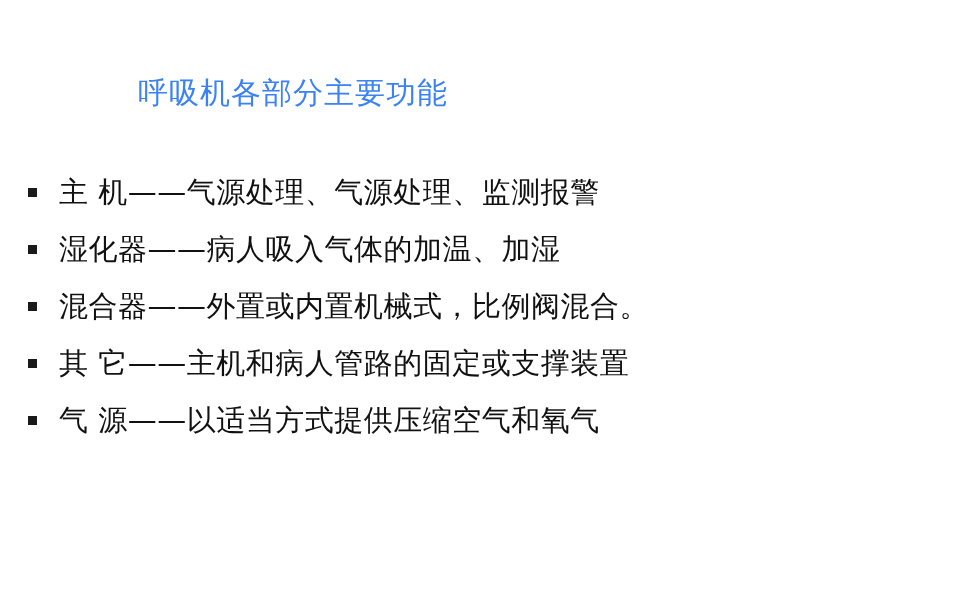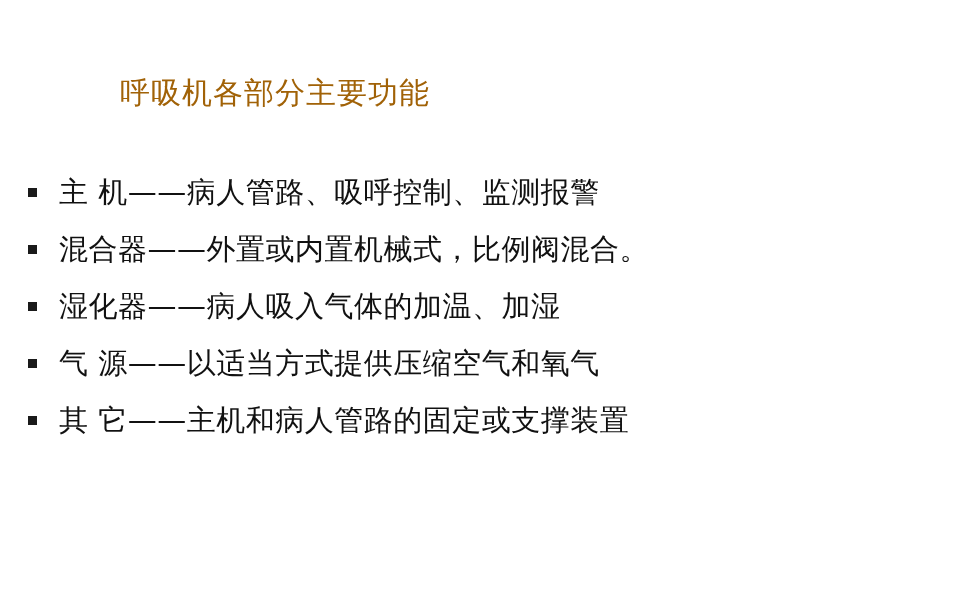--- a/index.html
+++ b/index.html
@@ -16,26 +16,26 @@
   }
   .slide {
     position: relative;
     width: 960px;
     height: 612px;
     background: #ffffff;
     box-sizing: border-box;
   }
   .slide-title {
     position: absolute;
-    left: 120px;
+    left: 138px;
     top: 72px;
     font-size: 30px;
     line-height: 42px;
     letter-spacing: 1px;
-    color: #a16207;
+    color: #3b82f6;
     white-space: nowrap;
   }
   .bullet-list {
     position: absolute;
     left: 28px;
     top: 172px;
     right: 24px;
     margin: 0;
     padding: 0;
     list-style: none;
@@ -65,38 +65,38 @@
 <body>
 
 <div class="slide">
 
   <div class="slide-title">呼吸机各部分主要功能</div>
 
   <ul class="bullet-list">
 
     <li class="bullet-item">
       <span class="bullet-marker"></span>
-      <span class="bullet-text">主  机——病人管路、吸呼控制、监测报警</span>
+      <span class="bullet-text">主  机——气源处理、气源处理、监测报警</span>
+    </li>
+
+    <li class="bullet-item">
+      <span class="bullet-marker"></span>
+      <span class="bullet-text">湿化器——病人吸入气体的加温、加湿</span>
     </li>
 
     <li class="bullet-item">
       <span class="bullet-marker"></span>
       <span class="bullet-text">混合器——外置或内置机械式，比例阀混合。</span>
     </li>
 
+
     <li class="bullet-item">
       <span class="bullet-marker"></span>
-      <span class="bullet-text">湿化器——病人吸入气体的加温、加湿</span>
+      <span class="bullet-text">其  它——主机和病人管路的固定或支撑装置</span>
     </li>
-
 
     <li class="bullet-item">
       <span class="bullet-marker"></span>
       <span class="bullet-text">气  源——以适当方式提供压缩空气和氧气</span>
     </li>
 
-    <li class="bullet-item">
-      <span class="bullet-marker"></span>
-      <span class="bullet-text">其  它——主机和病人管路的固定或支撑装置</span>
-    </li>
-
   </ul>
 </div>
 
 </body></html>

